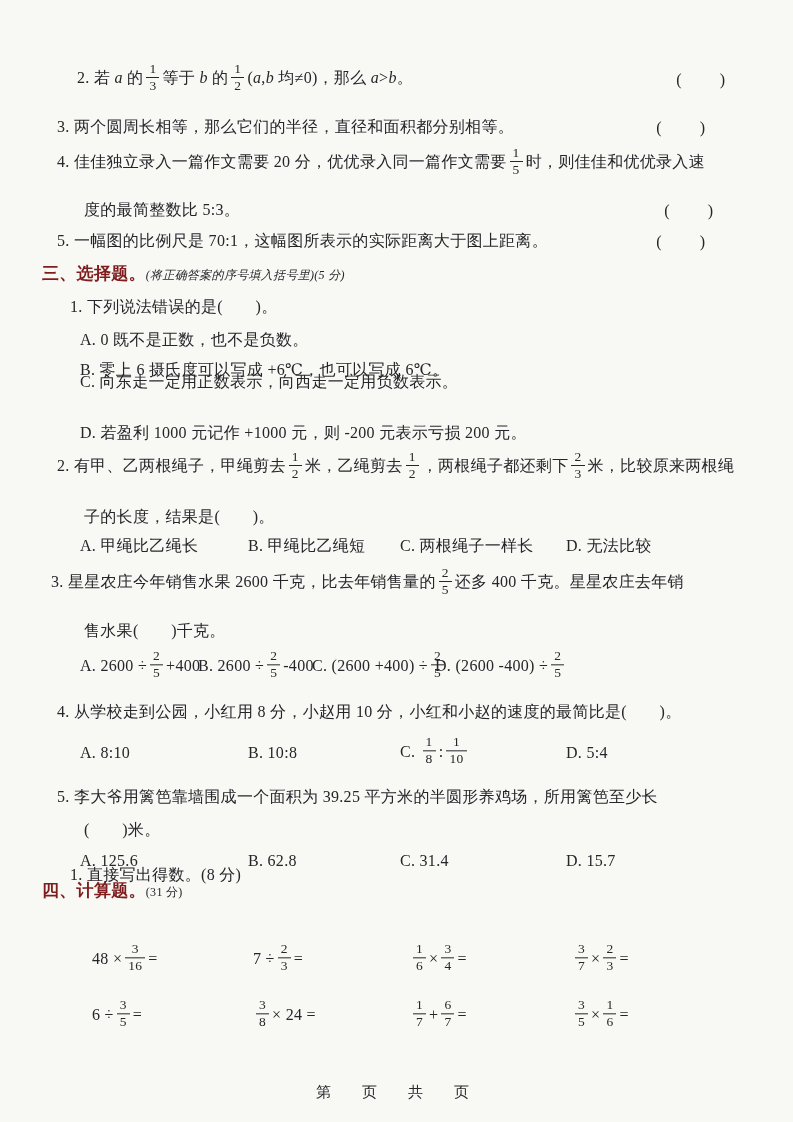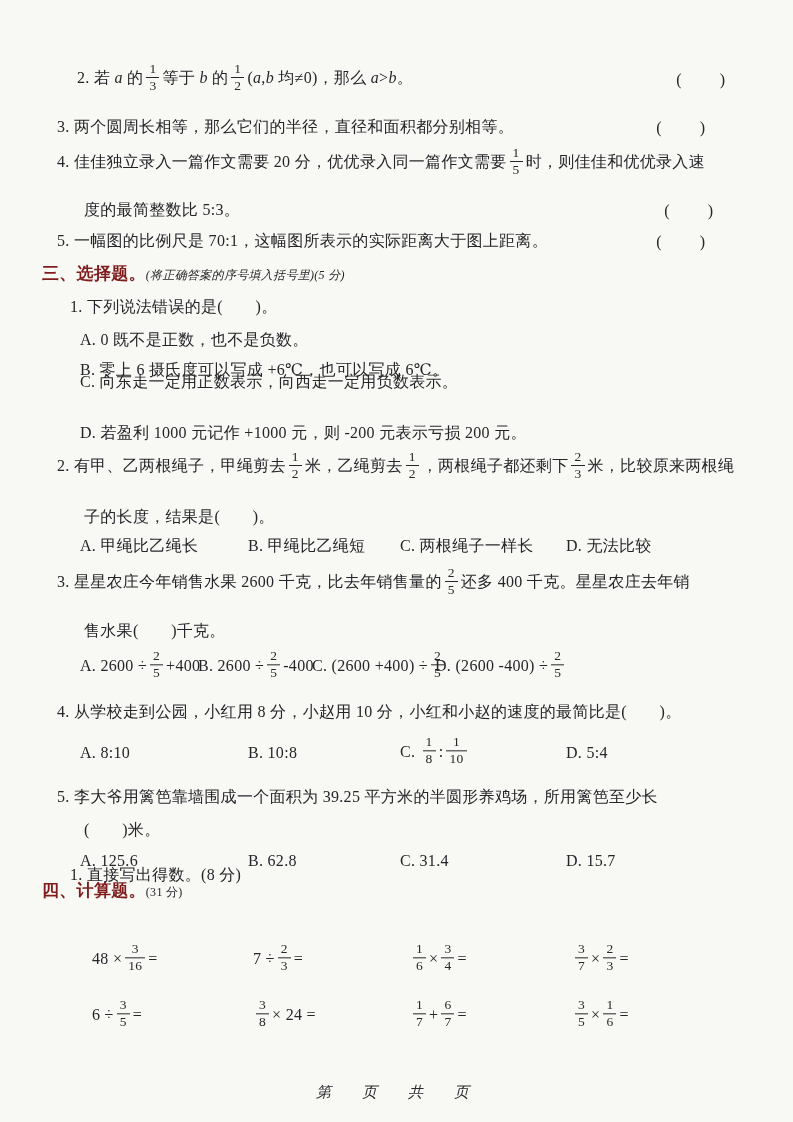--- a/index.html
+++ b/index.html
@@ -71,21 +71,20 @@
   }
   .frac .num { padding:0 3px 1px; }
   .frac .den { padding:1px 3px 0; border-top:1px solid #26262a; }
   i { font-family:"Liberation Serif","DejaVu Serif",serif; }
   .footer {
     left:0; width:793px;
     text-align:center;
     font-size:15px;
     letter-spacing:8px;
     color:#2a2a2e;
-    font-style:italic;
   }
 </style>
 </head>
 <body>
 
 <div class="page">
 
   <div>
     <div class="line jline" style="top:64px;margin-left:20px;">
       <span>2. 若 <i>a</i> 的<span class="frac">
@@ -139,21 +138,21 @@
           <span class="den">3</span>
         </span>米，比较原来两根绳</div>
     <div class="line cont" style="top:507px;">子的长度，结果是(　　)。</div>
     <div class="line optrow cols-std" style="top:533px;">
       <span>A. 甲绳比乙绳长</span>
       <span>B. 甲绳比乙绳短</span>
       <span>C. 两根绳子一样长</span>
       <span>D. 无法比较</span>
     </div>
 
-    <div class="line" style="top:568px; left:57px;">3. 星星农庄今年销售水果 2600 千克，比去年销售量的<span class="frac">
+    <div class="line" style="top:568px; left:51px;">3. 星星农庄今年销售水果 2600 千克，比去年销售量的<span class="frac">
           <span class="num">2</span>
           <span class="den">5</span>
         </span>还多 400 千克。星星农庄去年销</div>
     <div class="line cont" style="top:621px;">售水果(　　)千克。</div>
     <div class="line optrow tall cols-frac" style="top:645px;">
       <span>A. 2600 ÷<span class="frac">
             <span class="num">2</span>
             <span class="den">5</span>
           </span>+400</span>
       <span>B. 2600 ÷<span class="frac">

